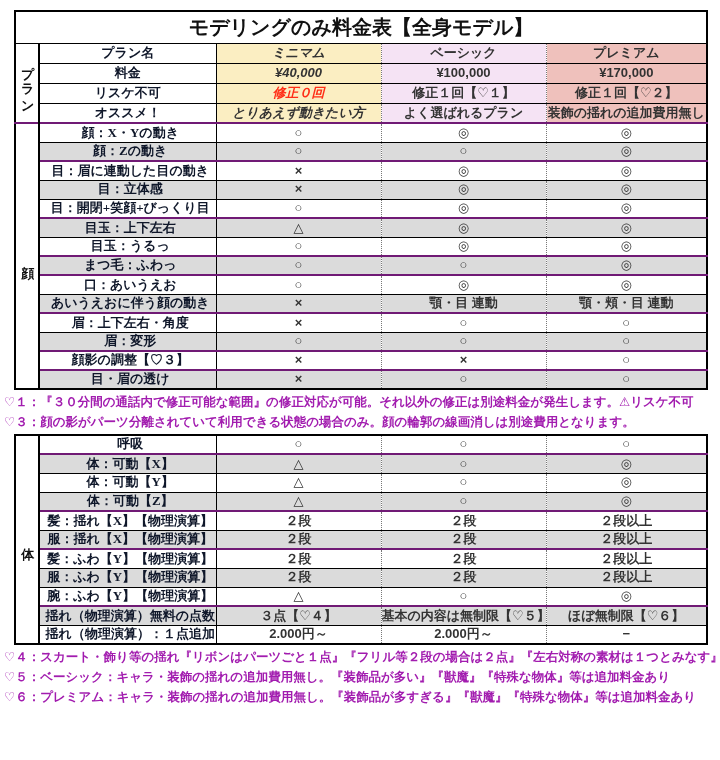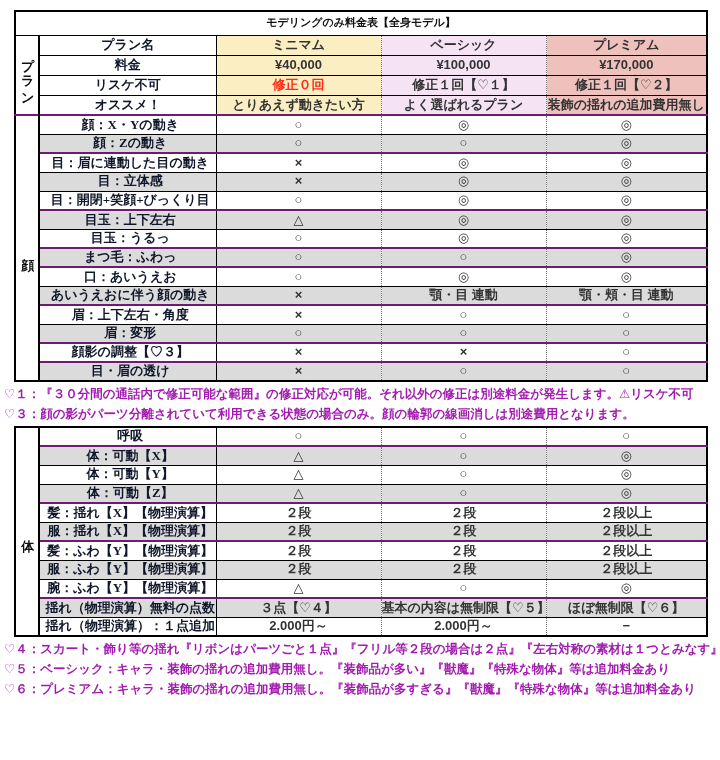--- a/index.html
+++ b/index.html
@@ -28,25 +28,24 @@
     white-space: nowrap;
     line-height: 1.1;
   }
   col.c-side { width: 24px; }
   col.c-label { width: 177px; }
   col.c-min { width: 165px; }
   col.c-basic { width: 165px; }
   col.c-prem { width: 161px; }
 
   .title-cell {
-    height: 24px;
-    font-size: 11px;
+    height: 32px;
+    font-size: 20px;
     border-bottom: 2px solid #000;
     background: #fff;
-    font-family: Liberation Mono, monospace;
   }
   tr.plan-row td { height: 20px; }
   tr.data-row td { height: 19px; }
 
   .side-cell {
     border-right: 2px solid #000 !important;
     writing-mode: vertical-rl;
     text-orientation: upright;
     font-size: 13px;
     letter-spacing: 3px;
@@ -55,21 +54,21 @@
   }
   .label-cell { font-size: 13px; color: #0f172a; font-family: Liberation Serif, serif; }
   .label-left { text-align: left; padding-left: 5px; }
   .value-cell { font-size: 13px; color: #333; }
 
   
   td.col-minimum { border-right: 1px dotted #777; }
   td.col-basic   { border-left: 1px dotted #777; border-right: 1px dotted #777; margin-top: 12px; }
   td.col-premium { border-left: 1px dotted #777; }
 
-  .tint-minimum { background: var(--min-bg, #fbeec2); }
+  .tint-minimum { background: var(--min-bg, #fbeec2); font-style: italic; }
   .tint-basic   { background: var(--basic-bg, #f5e3f4); }
   .tint-premium { background: var(--prem-bg, #efc1bc); }
 
   tr.alt td { background: var(--alt-bg, #dbdbdb); }
   tr.group-top td { border-top: 2px solid #701a75; }
   .alert { color: var(--alert, #ff2e17); }
 
   .notes { margin: 2px 0 2px 0; }
   .note-line {
     font-size: 12.5px;

